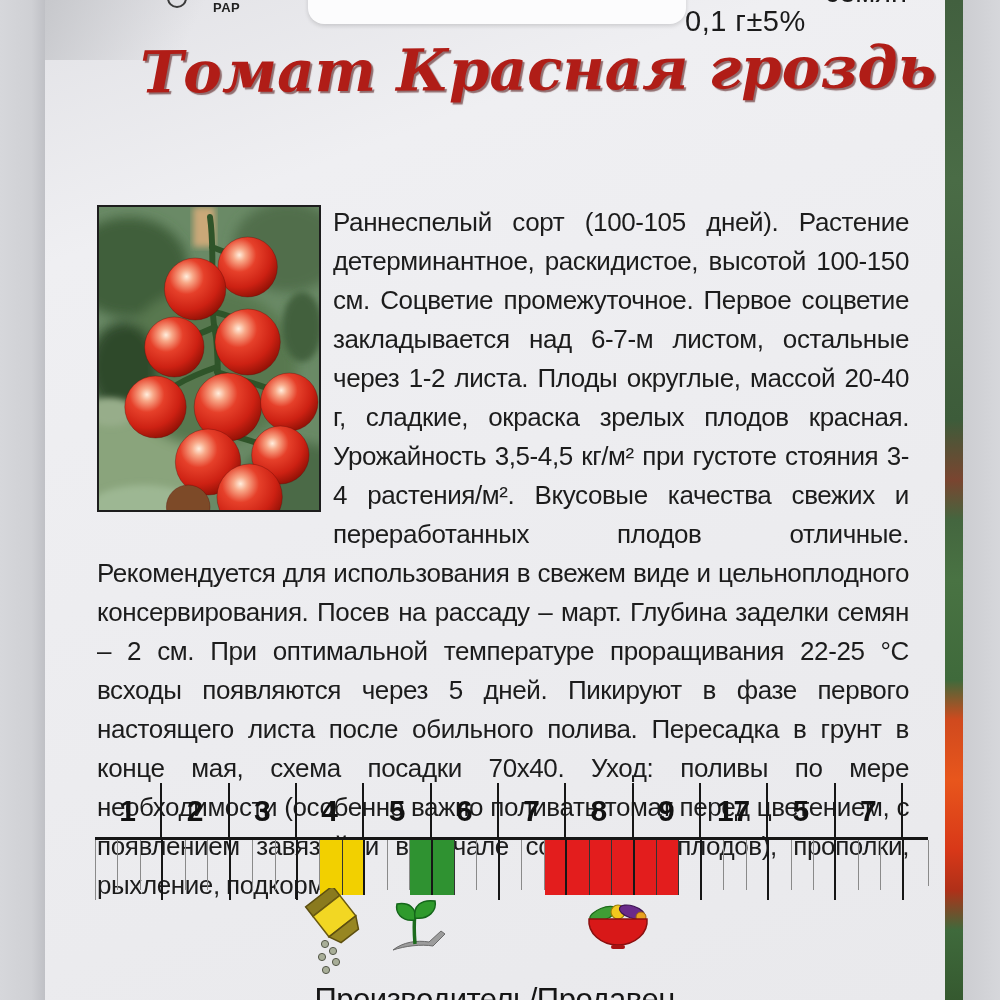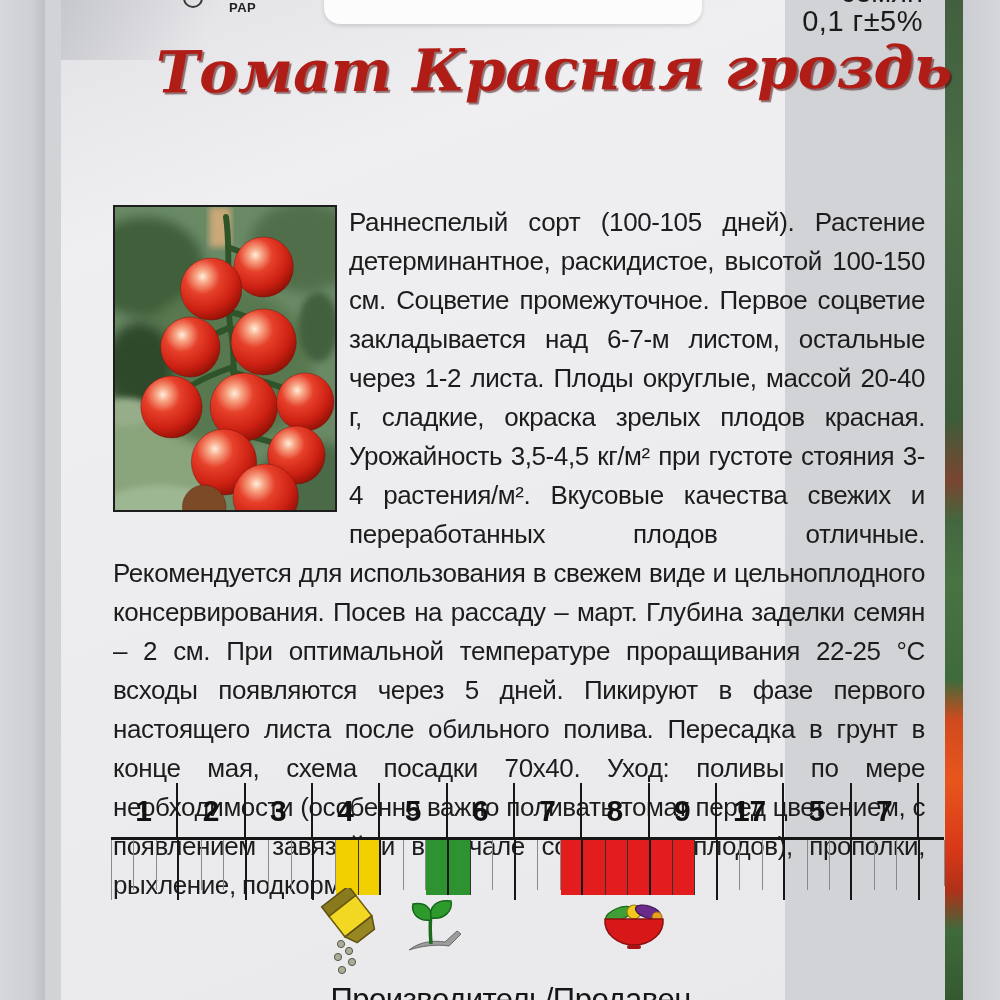--- a/index.html
+++ b/index.html
@@ -4,21 +4,21 @@
 <style>
   html,body{margin:0;padding:0;}
   body{
     width:1000px;height:1000px;overflow:hidden;position:relative;
     background:#d2d3d7;
     font-family:"Liberation Sans", sans-serif;
     -webkit-font-smoothing:antialiased;
   }
   
   .packet{
-    position:absolute;left:61px;top:0;width:724px;height:1000px;
+    position:absolute;left:45px;top:0;width:900px;height:1000px;
     background:linear-gradient(160deg,#e2e2e6 0%,#efeff2 20%,#ececef 60%,#e9e9ec 100%);
   }
   .corner-shade{
     position:absolute;left:0;top:0;width:220px;height:60px;
     background:linear-gradient(115deg,#c7c8cc 0%,rgba(199,200,204,0) 65%);
     pointer-events:none;
   }
   .left-margin{
     position:absolute;left:0;top:0;width:45px;height:1000px;
     background:linear-gradient(to right,#d6d7db 0%,#cfd0d4 70%,#bfc0c5 100%);
@@ -46,21 +46,21 @@
   }
   .pap{
     position:absolute;left:168px;top:0;font-size:13px;font-weight:bold;
     color:#222;letter-spacing:.5px;
   }
   .seeds-partial{
     position:absolute;left:640px;top:-24px;width:222px;text-align:right;
     font-size:29px;color:#1a1a1a;
   }
   .weight{
-    position:absolute;left:640px;top:5px;width:222px;text-align:right;
+    position:absolute;left:640px;top:5px;width:222px;text-align:left;
     font-size:29px;color:#1a1a1a;letter-spacing:.5px;
   }
   
   .title{
     position:absolute;left:95px;top:38px;width:730px;margin:0;
     text-align:center;
     font-family:"DejaVu Serif", serif;
     font-style:italic;font-weight:bold;
     font-size:58px;line-height:64px;
     color:#b01d17;

